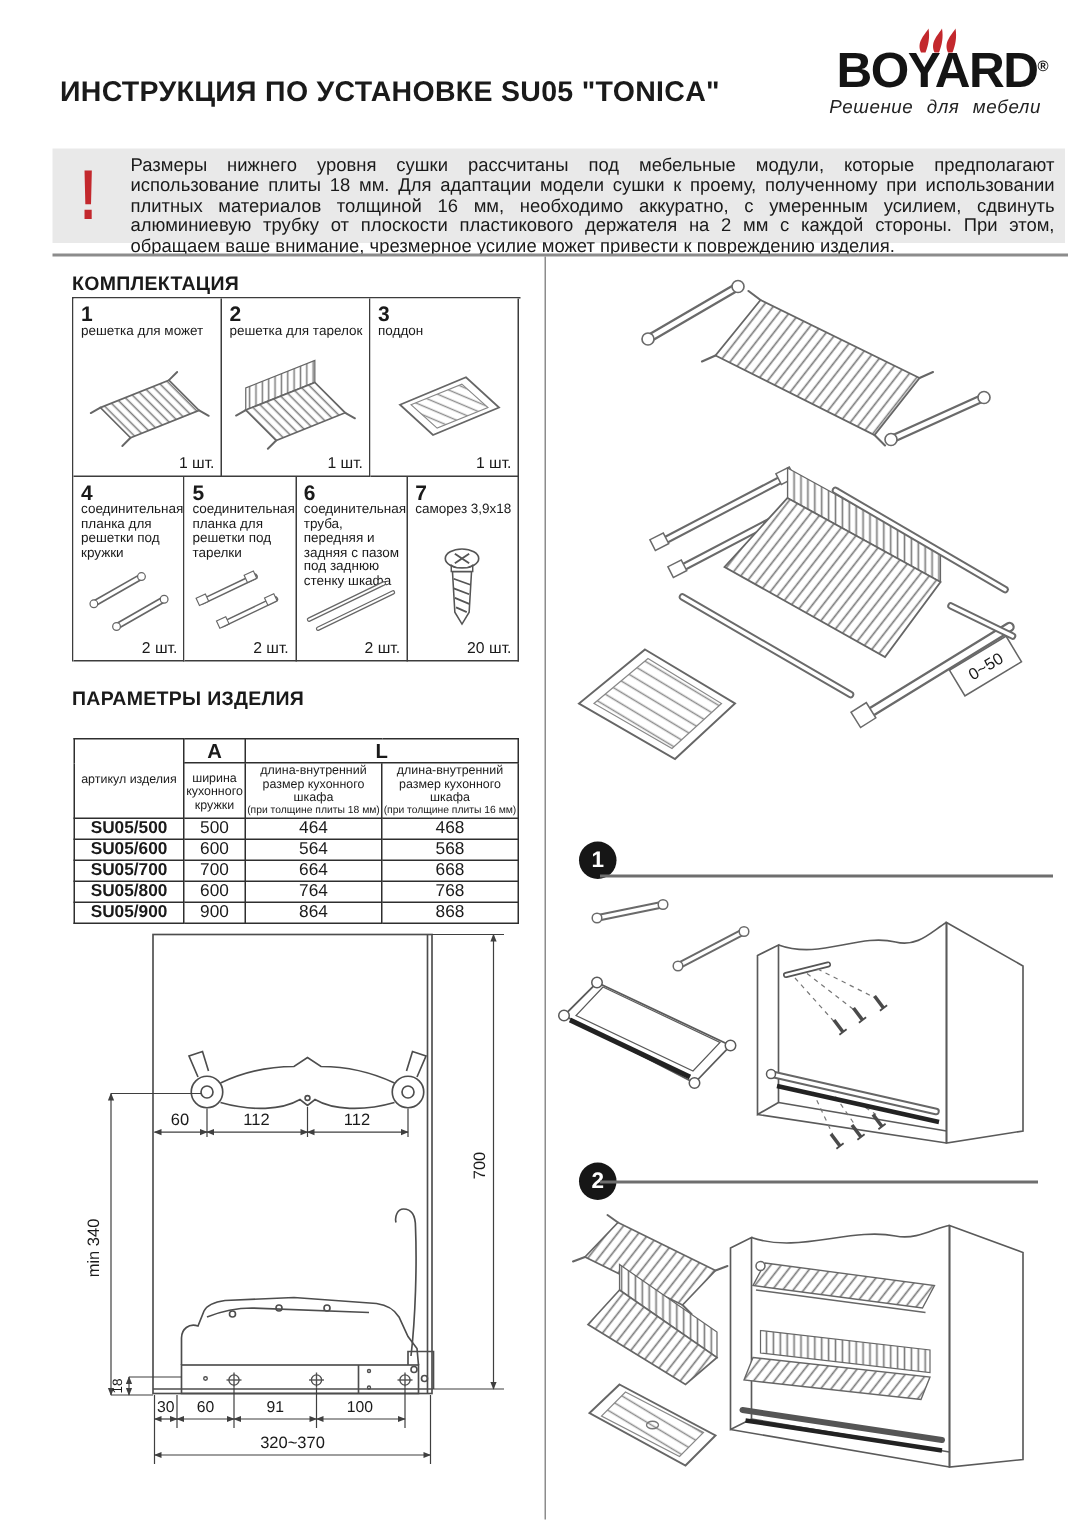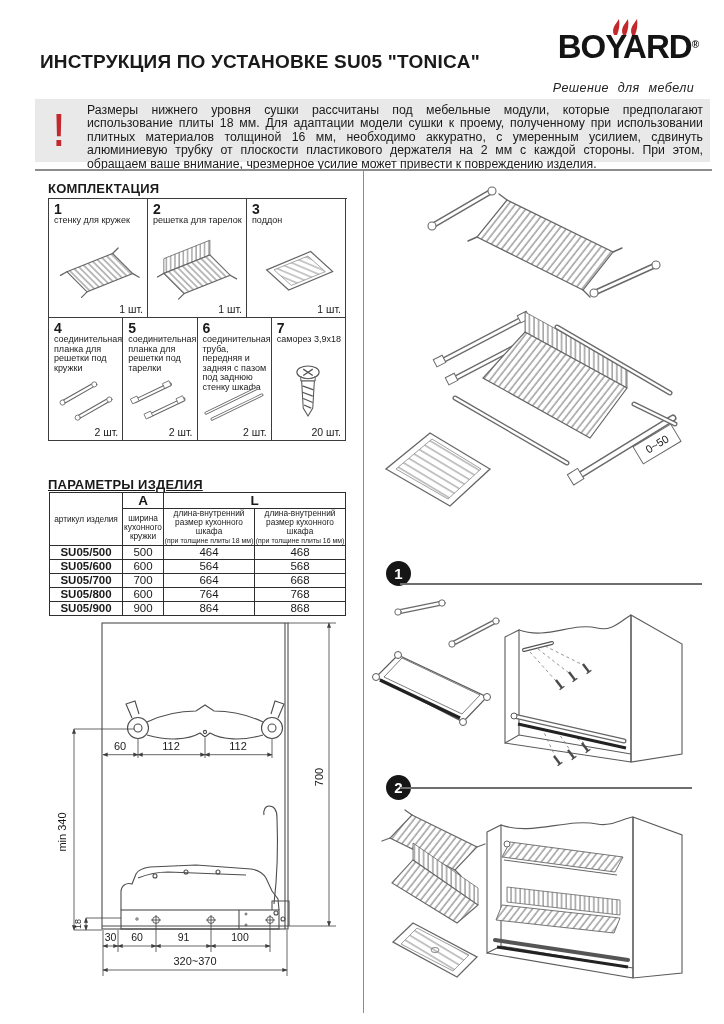--- a/index.html
+++ b/index.html
@@ -7,33 +7,33 @@
         font-family:"Liberation Sans",sans-serif;color:#1a1a1a;overflow:hidden;}
   .abs{position:absolute;}
 
   
   .title{left:40px;top:38px;width:470px;font-size:19px;font-weight:bold;letter-spacing:.2px;}
   .subtitle{left:40px;top:64px;width:480px;font-size:16px;}
   .logo{right:26px;top:30px;width:190px;text-align:right;}
   .brand{font-size:33px;font-weight:bold;letter-spacing:-1px;color:#141414;line-height:34px;position:relative;display:inline-block;}
   .brand .reg{font-size:10px;font-weight:bold;vertical-align:top;position:relative;top:-2px;}
   .flames{position:absolute;right:54px;top:-12px;}
-  .tagline{font-size:12.5px;font-style:italic;letter-spacing:.4px;word-spacing:5px;color:#222;margin-top:17px;padding-right:4px;}
+  .tagline{font-size:12.5px;font-style:italic;letter-spacing:.4px;word-spacing:5px;color:#222;margin-top:0;padding-right:4px;}
 
   
   .warning{left:35px;top:99px;width:675px;height:63px;background:#e9e9e9;}
   .excl{position:absolute;left:16px;top:5px;font-size:47px;font-weight:bold;color:#c3282d;transform:scaleX(.72);line-height:52px;}
   .warn-text{position:absolute;left:52px;top:5px;width:616px;font-size:12.3px;line-height:13.4px;text-align:justify;margin:0;}
 
   .rule-h{left:35px;top:169px;width:677px;height:2px;background:#8c8c8c;}
   .rule-v{left:363px;top:171px;width:1px;height:842px;background:#8c8c8c;}
 
   h2.sec{font-size:13px;font-weight:bold;margin:0;letter-spacing:.2px;}
   .komplekt-h{left:48px;top:181px;}
-  .params-h{left:48px;top:477px;line-height:15px;text-decoration:underline;}
+  .params-h{left:48px;top:458px;line-height:15px;}
 
   
   .parts{left:48px;top:198px;width:298px;display:flex;flex-wrap:wrap;border-top:1px solid #3c3c3c;border-left:1px solid #3c3c3c;}
   .pcell{position:relative;box-sizing:border-box;border-right:1px solid #3c3c3c;border-bottom:1px solid #3c3c3c;background:#fff;}
   .r1{width:99px;height:119px;}
   .r2{width:74.25px;height:123px;}
   .pnum{font-size:14px;font-weight:bold;margin:3px 0 0 5px;line-height:14px;}
   .plabel{font-size:9px;line-height:9.6px;padding:0 3px 0 5px;}
   .picon{position:absolute;left:50%;transform:translateX(-50%);bottom:16px;}
   .pqty{position:absolute;right:4px;bottom:2px;font-size:10.5px;margin-top:42px;}
@@ -114,21 +114,21 @@
 
   <div class="abs rule-h"></div>
   <div class="abs rule-v"></div>
 
   <h2 class="abs sec komplekt-h">КОМПЛЕКТАЦИЯ</h2>
 
   <div class="abs parts">
 
     <div class="pcell r1">
       <div class="pnum">1</div>
-      <div class="plabel">стенку для кружек</div>
+      <div class="plabel">решетка для может</div>
       <svg class="picon" width="92" height="64" viewBox="0 0 96 70">
         <path d="M14,38 L64,18 L86,40 L36,60 Z" fill="url(#ribm45)" stroke="#666" stroke-width="1.2"></path>
         <path d="M14,38 l-7,4 M64,18 l6,-6 M86,40 l7,4 M36,60 l-6,6" stroke="#666" stroke-width="1.4" fill="none" stroke-linecap="round"></path>
       </svg>
       <div class="pqty">1 шт.</div>
     </div>
     <div class="pcell r1">
       <div class="pnum">2</div>
       <div class="plabel">решетка для тарелок</div>
       <svg class="picon" width="92" height="70" viewBox="0 0 96 76">

